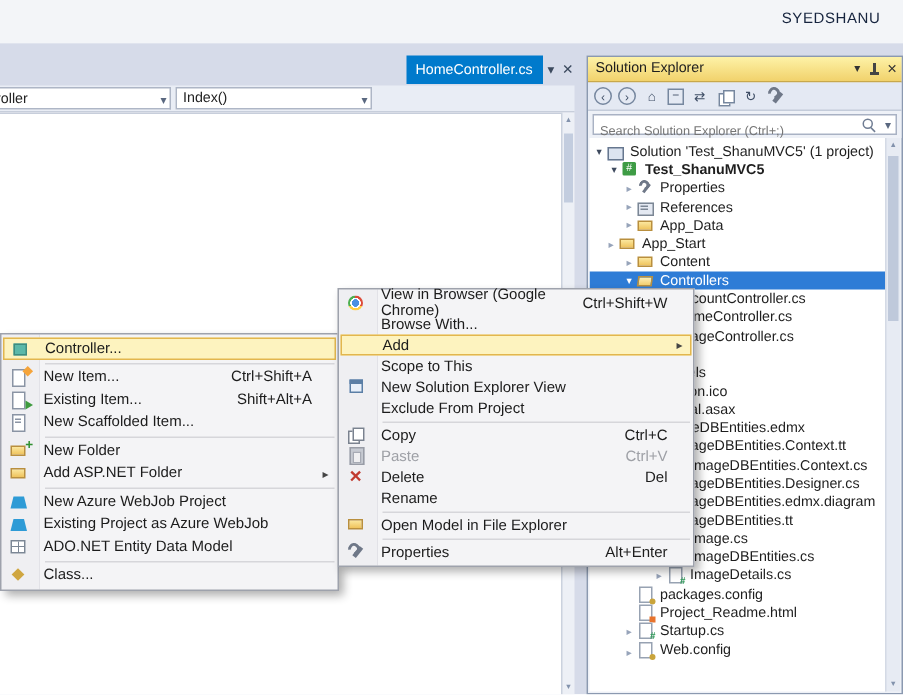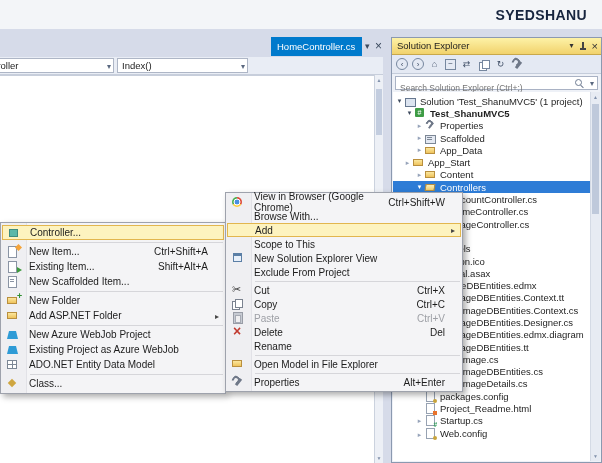--- a/index.html
+++ b/index.html
@@ -1,20 +1,20 @@
 <!DOCTYPE html>
 <html><head>
 <meta charset="utf-8">
 <style>
   html,body{margin:0;padding:0;background:#fff;}
   #screen{position:relative;width:602px;height:463px;overflow:hidden;font-family:"Liberation Sans",sans-serif;background:#fff;}
 
   
   .topbar{position:absolute;left:0;top:0;width:602px;height:29px;background:#F3F5F8;border-bottom:1px solid #E2E5EB;}
-  .brand{position:absolute;right:15px;top:7px;font-size:14px;font-weight:700;color:#16243E;letter-spacing:.4px;}
+  .brand{position:absolute;right:15px;top:7px;font-size:10px;font-weight:400;color:#16243E;letter-spacing:.4px;}
 
   
   .vswin{position:absolute;left:0;top:29px;width:602px;height:434px;background:#D6DBE9;}
 
   
   .tabstrip{position:absolute;left:0;top:8px;width:383px;height:19px;}
   .tab{position:absolute;left:271px;top:0;width:91px;height:19px;background:#007ACC;color:#fff;font-size:9.5px;line-height:19px;padding-left:6px;box-sizing:border-box;white-space:nowrap;overflow:hidden;}
   .tab-caret{position:absolute;left:365px;top:4px;font-size:9px;color:#3C4A5E;}
   .tab-close{position:absolute;left:375px;top:2px;font-size:12px;color:#3C4A5E;}
 
@@ -204,21 +204,21 @@
             <span class="tlabel bold">Test_ShanuMVC5</span>
           </div>
           <div class="trow" style="padding-left: 22px;">
             <span class="arr">▸</span>
             <span class="ti ti-wrench"></span>
             <span class="tlabel">Properties</span>
           </div>
           <div class="trow" style="padding-left: 22px;">
             <span class="arr">▸</span>
             <span class="ti ti-refs"></span>
-            <span class="tlabel">Scaffolded</span>
+            <span class="tlabel">References</span>
           </div>
           <div class="trow" style="padding-left: 22px;">
             <span class="arr">▸</span>
             <span class="ti ti-folder"></span>
             <span class="tlabel">App_Data</span>
           </div>
           <div class="trow" style="padding-left: 10px;">
             <span class="arr">▸</span>
             <span class="ti ti-folder"></span>
             <span class="tlabel">App_Start</span>
@@ -414,25 +414,20 @@
       <div class="mitem">
         <span class="mic ic-window"><i></i></span>
         <span class="mlabel">New Solution Explorer View</span>
       </div>
       <div class="mitem">
         <span class="mic"><i></i></span>
         <span class="mlabel">Exclude From Project</span>
       </div>
       <div class="msep"></div>
       <div class="mitem">
-        <span class="mic ic-scissors"><i></i></span>
-        <span class="mlabel">Cut</span>
-        <span class="mshort">Ctrl+X</span>
-      </div>
-      <div class="mitem">
         <span class="mic ic-copy"><i></i></span>
         <span class="mlabel">Copy</span>
         <span class="mshort">Ctrl+C</span>
       </div>
       <div class="mitem dis">
         <span class="mic ic-paste"><i></i></span>
         <span class="mlabel">Paste</span>
         <span class="mshort">Ctrl+V</span>
       </div>
       <div class="mitem">

